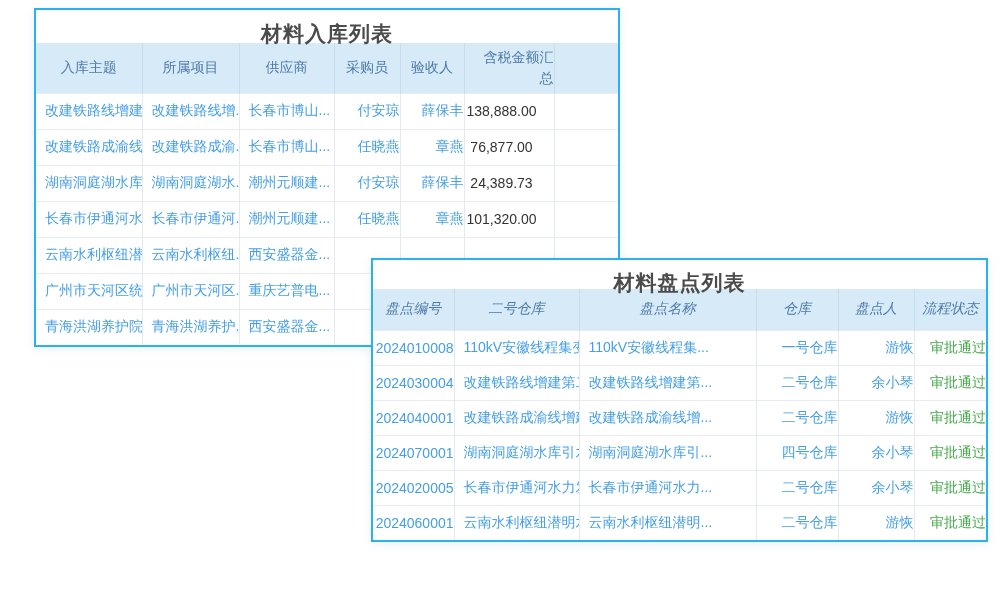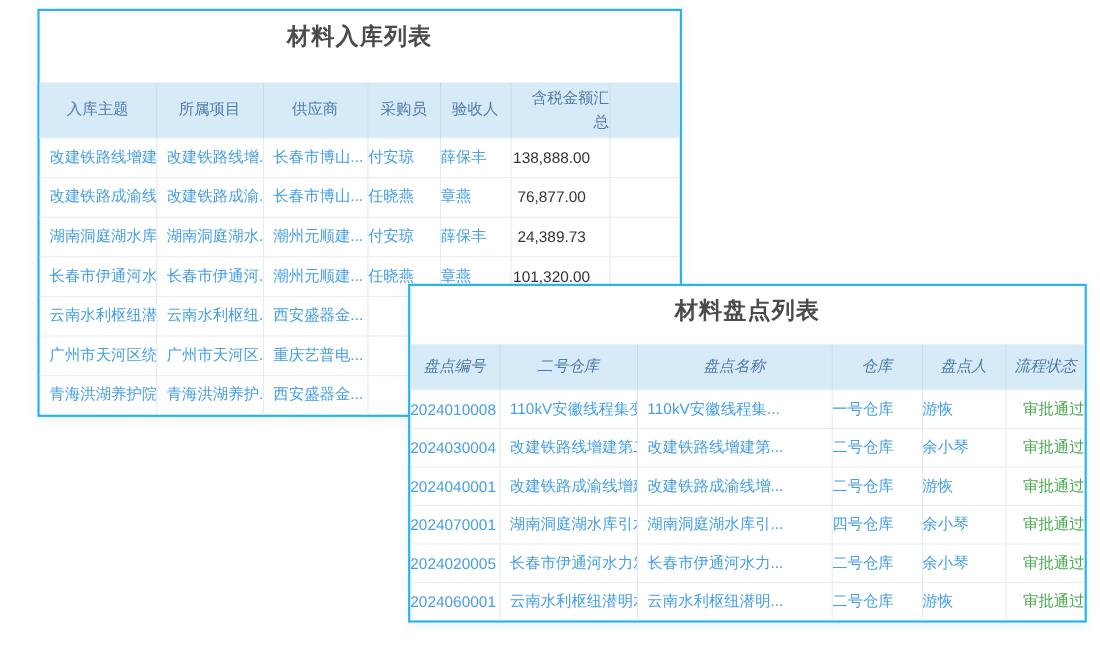--- a/index.html
+++ b/index.html
@@ -25,22 +25,22 @@
     box-shadow:0 2px 10px rgba(40,120,180,0.10);
   }
   .card1{left:34px;top:8px;width:586px;z-index:1;}
   .card2{left:371px;top:258px;width:617px;z-index:2;}
   .card-title{
     text-align:center;
     font-weight:bold;
     color:var(--title-gray);
     letter-spacing:1px;
   }
-  .card1 .card-title{font-size:21px;line-height:48px;height:65px;}
-  .card2 .card-title{font-size:21px;line-height:45px;height:53px;}
+  .card1 .card-title{font-size:21px;line-height:48px;height:33px;}
+  .card2 .card-title{font-size:21px;line-height:45px;height:29px;}
   table{border-collapse:collapse;table-layout:fixed;width:100%;}
   th{
     background:var(--header-bg);
     color:var(--header-text);
     font-weight:normal;
     font-size:14px;
     text-align:center;
     vertical-align:middle;
   }
   .card1 th{height:50px;}
@@ -53,21 +53,21 @@
     overflow:hidden;
     white-space:nowrap;
     border-top:1px solid var(--row-line);
   }
   .card1 td{height:36px;}
   .card2 td{height:35px;}
   td:not(:last-child):not(.filler){border-right:1px solid var(--col-line);}
   td.money{border-right:none;text-align:center;}
   .link{color:var(--link-blue);cursor:pointer;}
   .lft{text-align:left;padding-left:9px;padding-right:4px;}
-  .ctr{text-align:left;margin-top:36px;}
+  .ctr{text-align:right;margin-top:36px;}
   .money{color:var(--money-dark);text-align:right;padding-right:15px;}
   .status{color:var(--status-green);text-align:right;}
   .wrap-head{display:inline-block;width:76px;line-height:1.45;white-space:normal;}
 </style>
 </head>
 <body>
 
 <div class="card card1">
   <div class="card-title">材料入库列表</div>
   <table>

